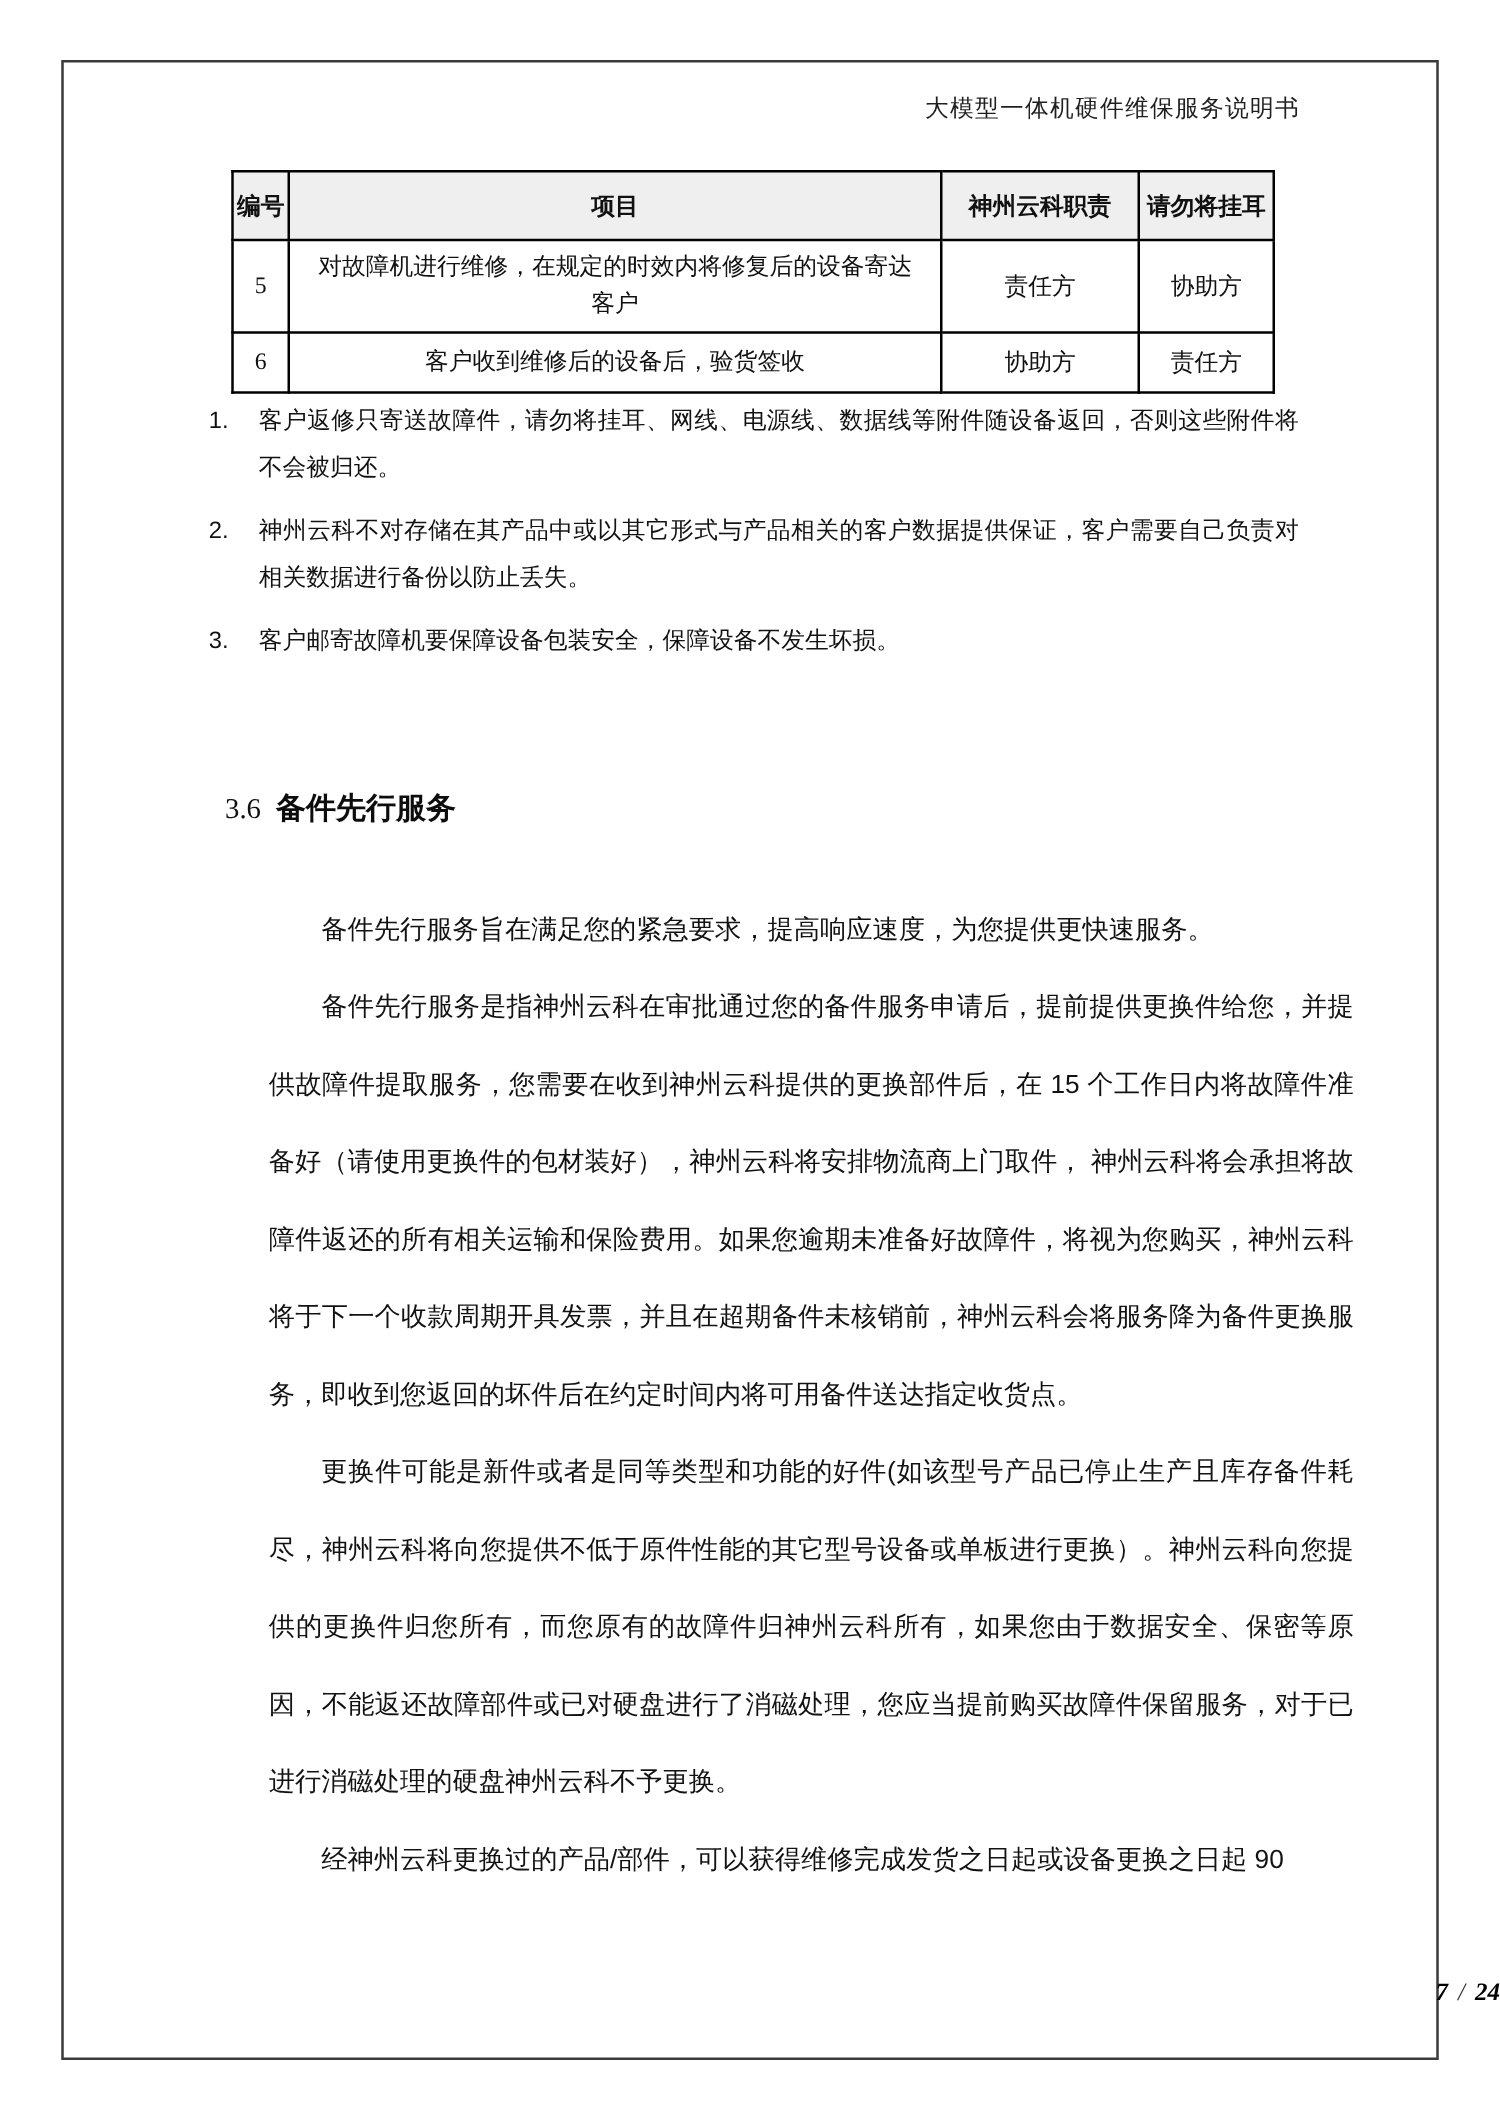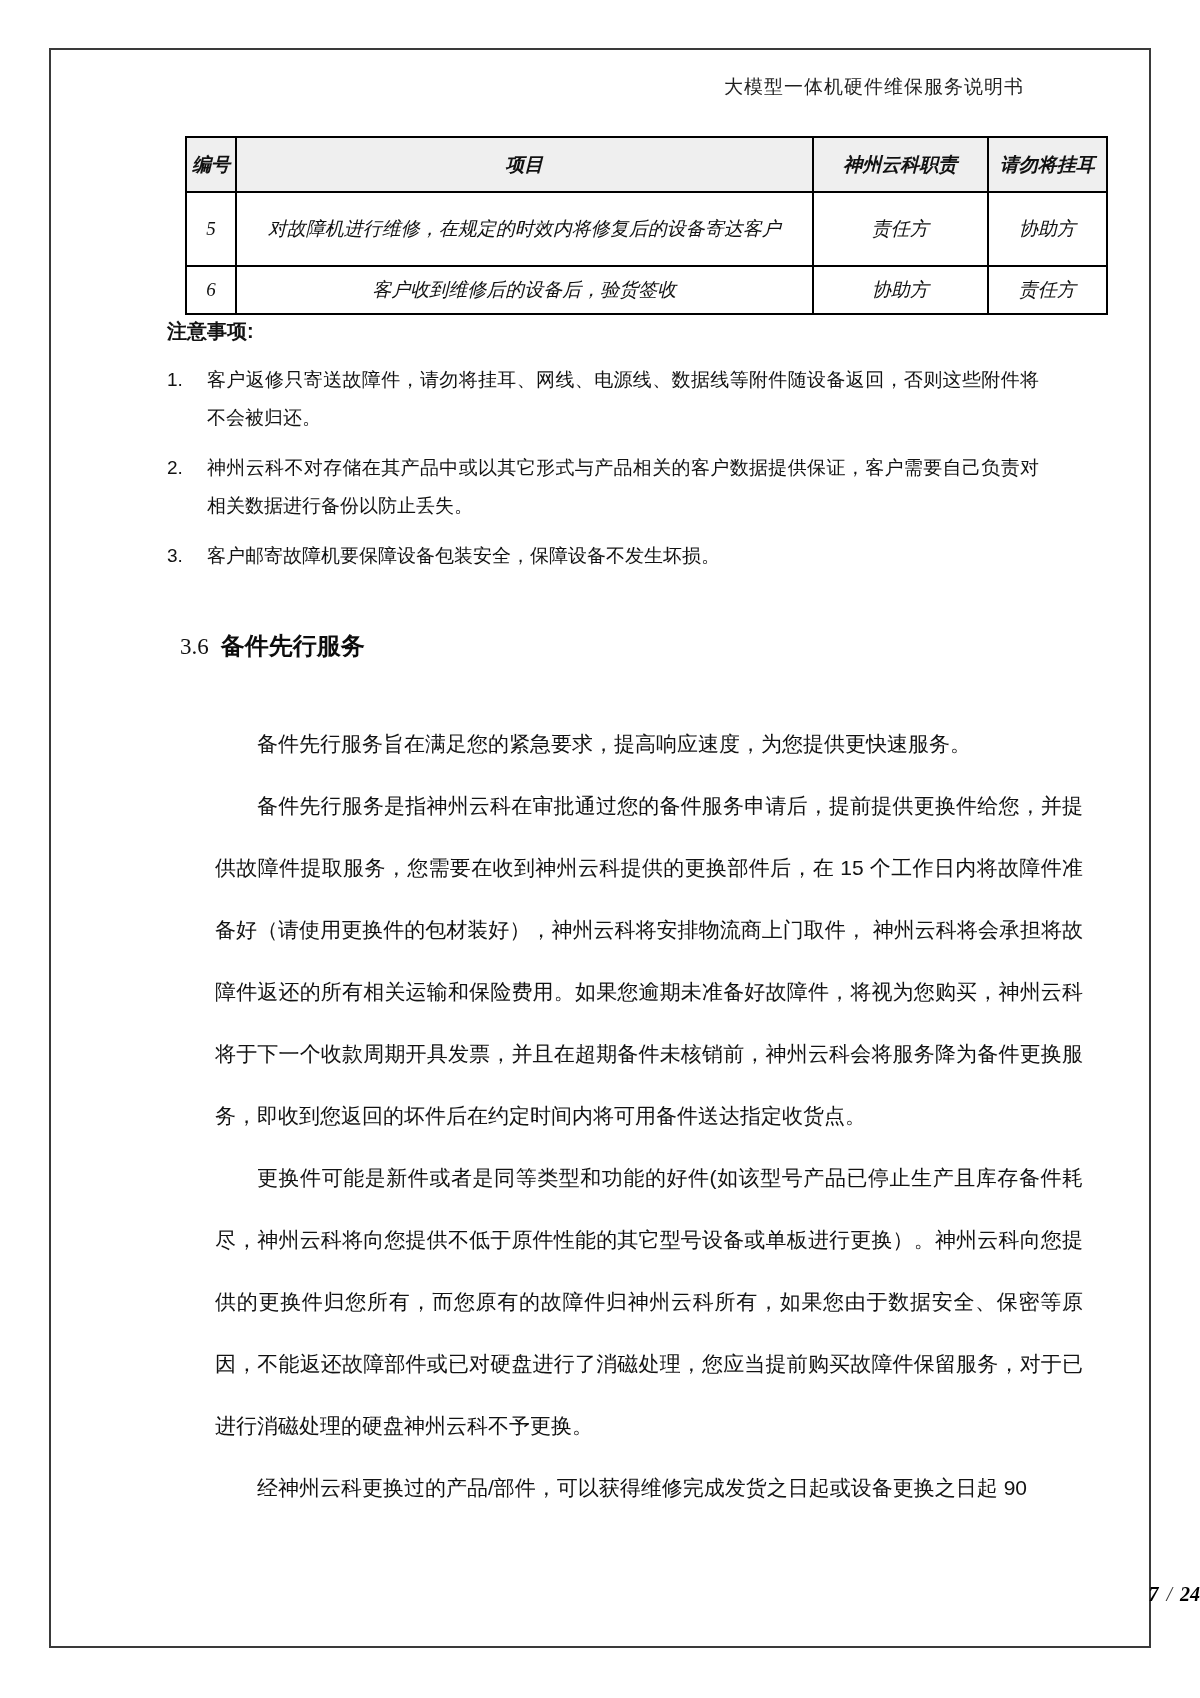--- a/index.html
+++ b/index.html
@@ -8,27 +8,27 @@
     width:1200px; height:1698px; position:relative;
     font-family:"Liberation Sans", sans-serif;
     color:#161616;
   }
   .page-frame {
     position:absolute; left:49px; top:48px; width:1102px; height:1600px;
     border:2px solid #3a3a3a; background:#ffffff;
   }
   
   .doc-header {
-    position:absolute; top:74px; left:154px; width:870px;
+    position:absolute; top:74px; left:170px; width:870px;
     text-align:right;
     font-family:"Liberation Serif", serif;
     font-size:19px; color:#1f1f1f; letter-spacing:1px;
   }
   
-  .resp-table-wrap { position:absolute; top:136px; left:185px; width:923px;font-style:italic; }
+  .resp-table-wrap { position:absolute; top:136px; left:185px; width:833px; }
   table.resp-table {
     width:100%; border-collapse:collapse; table-layout:fixed;
     font-family:"Liberation Serif", serif; color:#111;
   }
   table.resp-table th, table.resp-table td { border:2px solid #000; vertical-align:middle; }
   table.resp-table th {
     background:#efefef; font-weight:bold; font-size:19px;
     height:55px; text-align:center;
   }
   table.resp-table td { font-size:19px; text-align:center; }
@@ -103,21 +103,20 @@
         <td>6</td>
         <td class="cell-item">客户收到维修后的设备后，验货签收</td>
         <td>协助方</td>
         <td>责任方</td>
       </tr>
     </tbody>
   </table>
 </div>
 
 <div class="notes">
-  <div class="notes-title">注意事项:</div>
   <div class="note-item">
     <span class="note-no">1.</span>
     <span class="note-text">客户返修只寄送故障件，请勿将挂耳、网线、电源线、数据线等附件随设备返回，否则这些附件将不会被归还。</span>
   </div>
   <div class="note-item">
     <span class="note-no">2.</span>
     <span class="note-text">神州云科不对存储在其产品中或以其它形式与产品相关的客户数据提供保证，客户需要自己负责对相关数据进行备份以防止丢失。</span>
   </div>
   <div class="note-item">
     <span class="note-no">3.</span>

